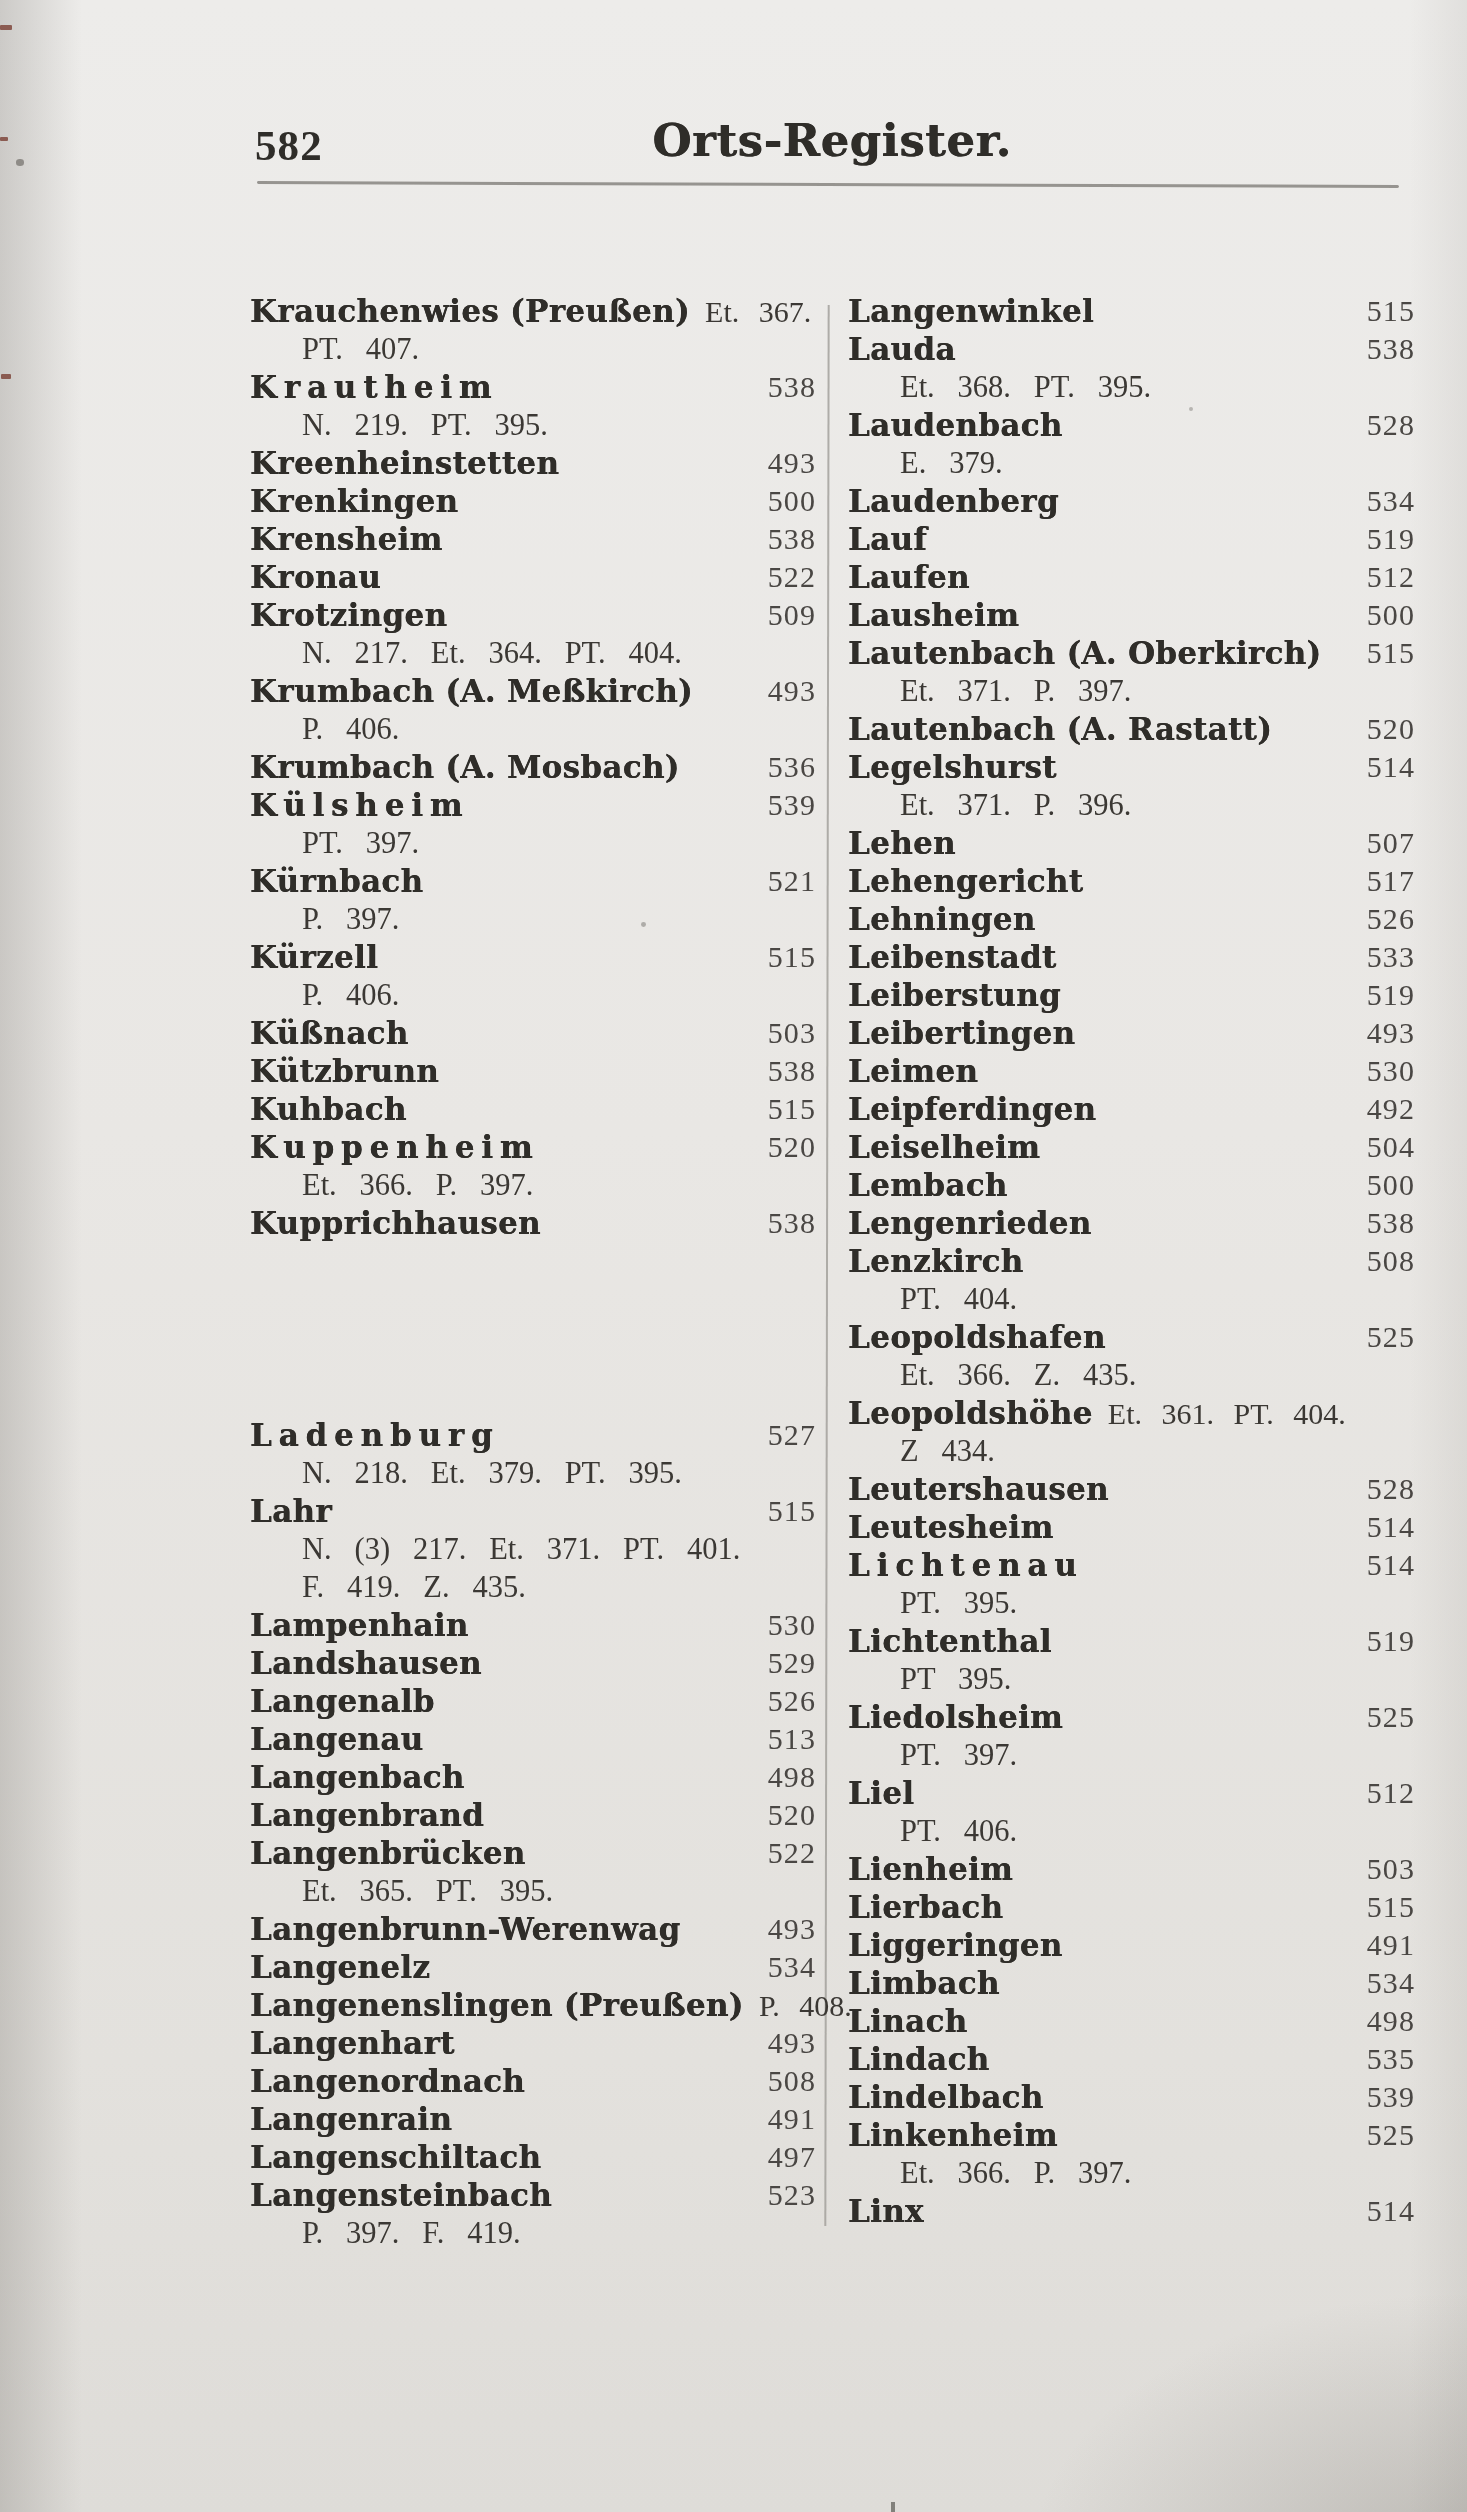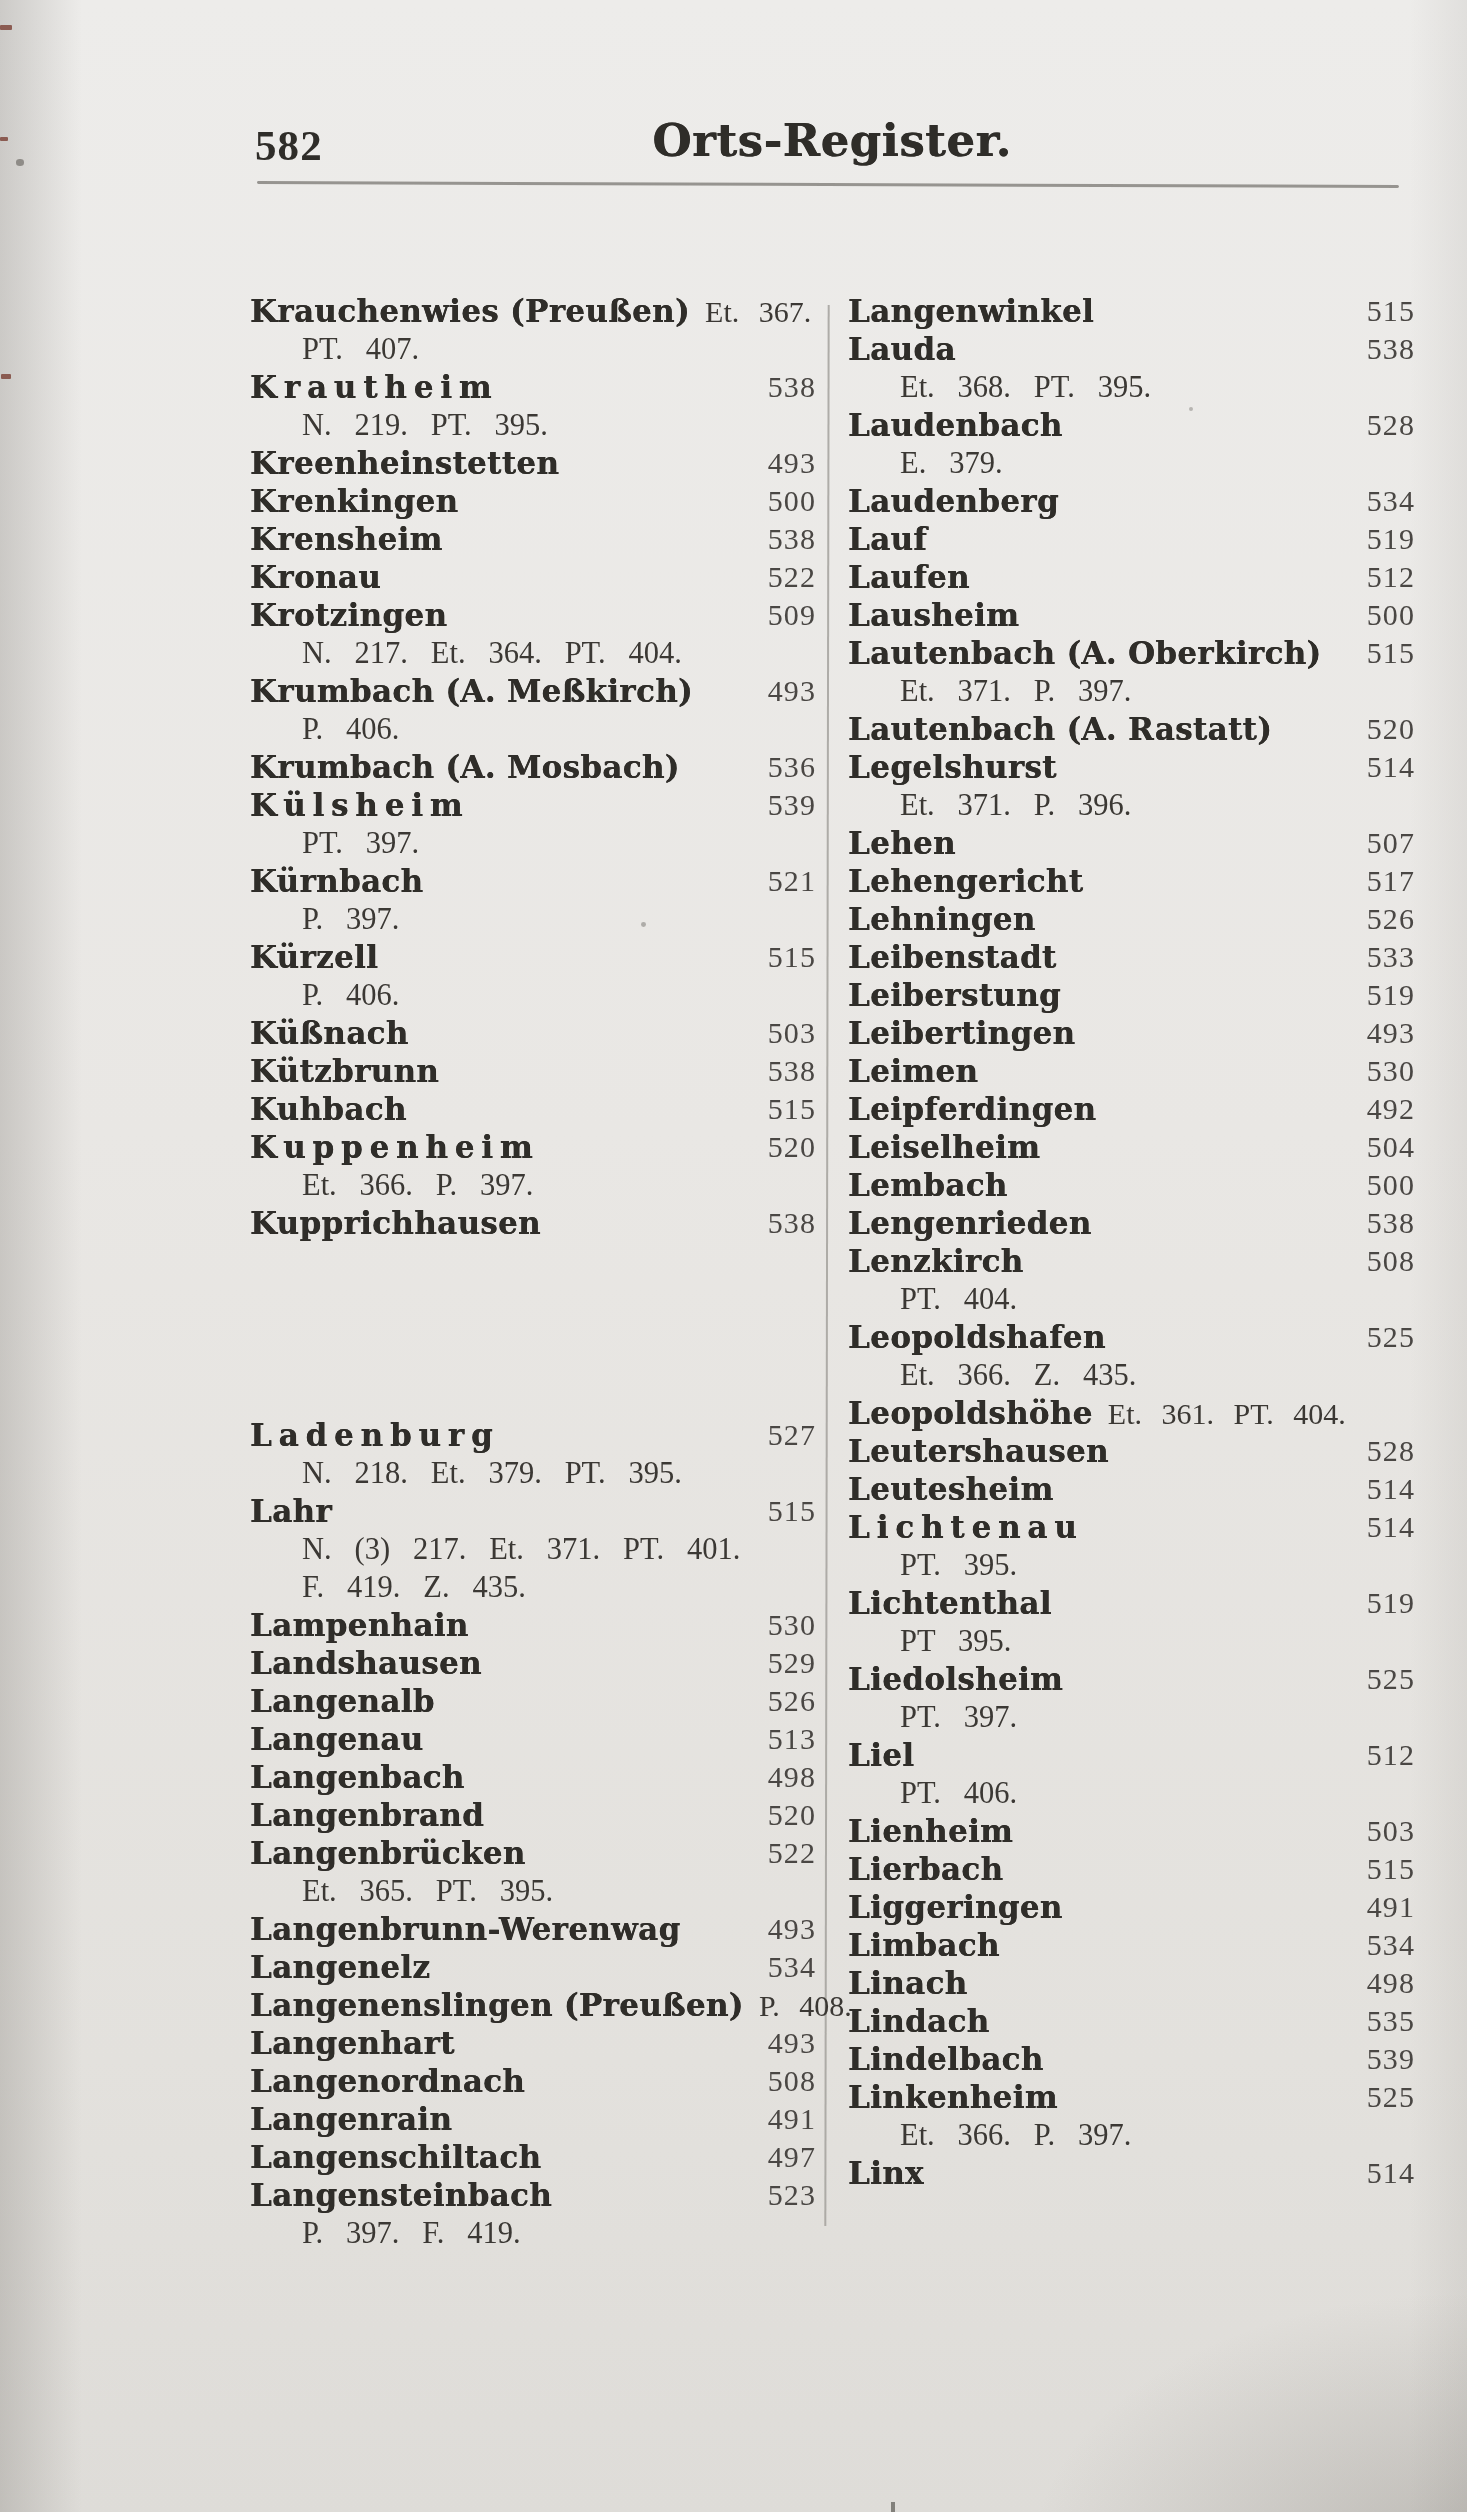--- a/index.html
+++ b/index.html
@@ -161,20 +161,21 @@
       <div class="row entry"><span class="nm">Leimen</span><span class="pg">530</span></div>
       <div class="row entry"><span class="nm">Leipferdingen</span><span class="pg">492</span></div>
       <div class="row entry"><span class="nm">Leiselheim</span><span class="pg">504</span></div>
       <div class="row entry"><span class="nm">Lembach</span><span class="pg">500</span></div>
       <div class="row entry"><span class="nm">Lengenrieden</span><span class="pg">538</span></div>
       <div class="row entry"><span class="nm">Lenzkirch</span><span class="pg">508</span></div>
       <div class="row ref"><span class="rtxt">PT. 404.</span></div>
       <div class="row entry"><span class="nm">Leopoldshafen</span><span class="pg">525</span></div>
       <div class="row ref"><span class="rtxt">Et. 366. Z. 435.</span></div>
       <div class="row entry"><span class="nm">Leopoldshöhe</span><span class="inref">Et. 361. PT. 404.</span></div>
+      <div class="row ref"><span class="rtxt">Z 434.</span></div>
       <div class="row entry"><span class="nm">Leutershausen</span><span class="pg">528</span></div>
       <div class="row entry"><span class="nm">Leutesheim</span><span class="pg">514</span></div>
       <div class="row entry"><span class="nm sp">Lichtenau</span><span class="pg">514</span></div>
       <div class="row ref"><span class="rtxt">PT. 395.</span></div>
       <div class="row entry"><span class="nm">Lichtenthal</span><span class="pg">519</span></div>
       <div class="row ref"><span class="rtxt">PT 395.</span></div>
       <div class="row entry"><span class="nm">Liedolsheim</span><span class="pg">525</span></div>
       <div class="row ref"><span class="rtxt">PT. 397.</span></div>
       <div class="row entry"><span class="nm">Liel</span><span class="pg">512</span></div>
       <div class="row ref"><span class="rtxt">PT. 406.</span></div>

